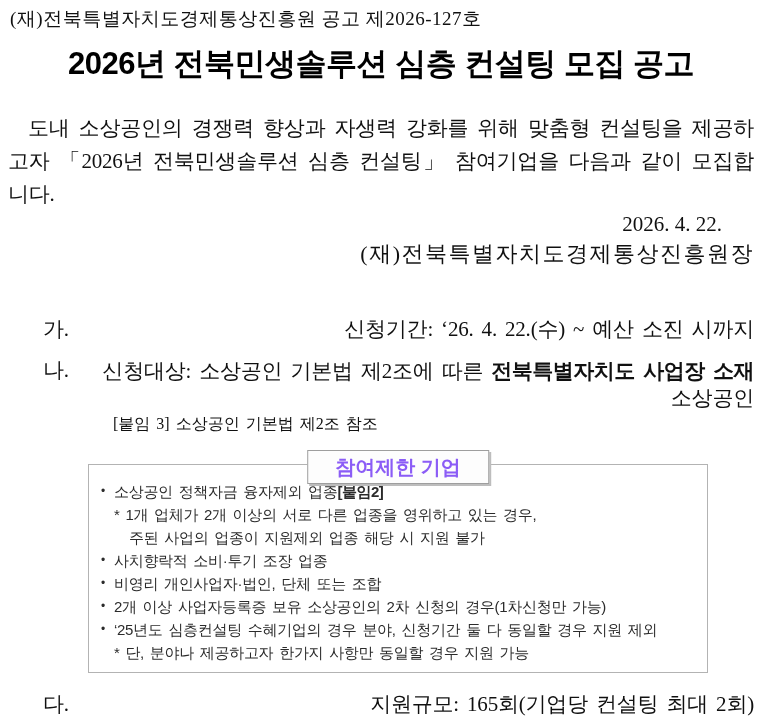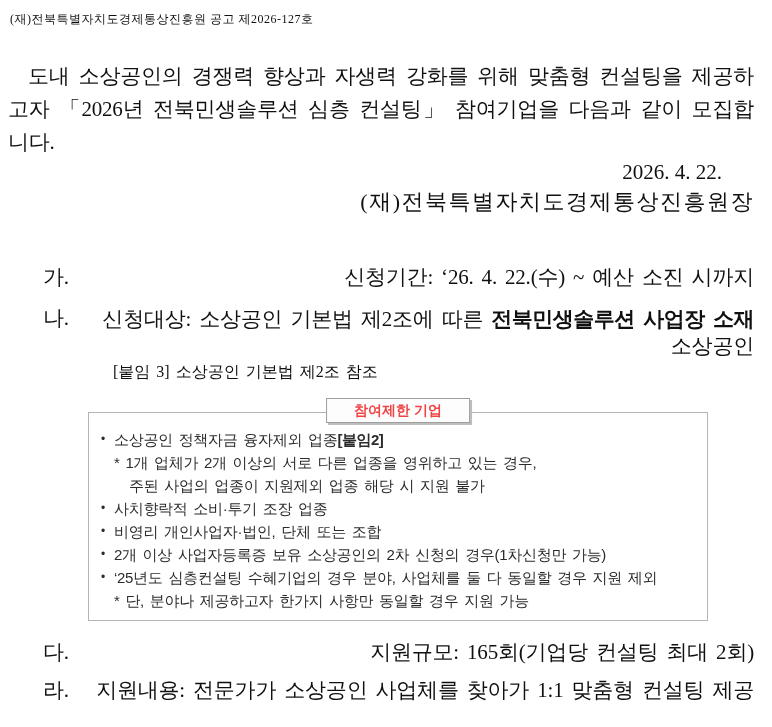--- a/index.html
+++ b/index.html
@@ -8,21 +8,21 @@
     position: relative;
     width: 772px;
     height: 727px;
     background: #ffffff;
     color: #101010;
     font-family: "Liberation Serif", "DejaVu Serif", serif;
     overflow: hidden;
     padding: 8px 18px 0 8px;
   }
   .notice-number {
-    font-size: 12px;
+    font-size: 19px;
     line-height: 22px;
     margin-left: 2px;
     letter-spacing: 0.5px;
   }
   .doc-title {
     font-family: "Liberation Sans", "DejaVu Sans", sans-serif;
     font-weight: bold;
     font-size: 31px;
     line-height: 36px;
     text-align: center;
@@ -88,22 +88,22 @@
     position: absolute;
     top: -15px;
     left: 50%;
     transform: translateX(-50%);
     background: #fdfdfd;
     border: 1px solid #9e9e9e;
     box-shadow: 2px 2px 0 0 #bdbdbd;
     padding: 3px 27px 2px 27px;
     font-family: "Liberation Sans", "DejaVu Sans", sans-serif;
     font-weight: bold;
-    font-size: 14px;
-    color: #ef4444;
+    font-size: 20px;
+    color: #8b5cf6;
     white-space: nowrap;
   }
   .box-row {
     display: flex;
     font-family: "Liberation Sans", "DejaVu Sans", sans-serif;
     font-size: 15px;
     line-height: 23px;
     color: #2b2b2b;
     letter-spacing: -0.3px;
     word-spacing: 2px;
@@ -114,36 +114,37 @@
   .bottom-list { margin-top: 18px; }
   .bottom-list .list-item { margin-bottom: 11px; }
 </style>
 </head>
 <body>
 
 <div class="page">
 
   <div class="notice-number">(재)전북특별자치도경제통상진흥원 공고 제2026-127호</div>
 
+  <h1 class="doc-title">2026년 전북민생솔루션 심층 컨설팅 모집 공고</h1>
 
   <p class="intro">도내 소상공인의 경쟁력 향상과 자생력 강화를 위해 맞춤형 컨설팅을 제공하고자 「2026년 전북민생솔루션 심층 컨설팅」 참여기업을 다음과 같이 모집합니다.</p>
 
   <div class="date-line">2026. 4. 22.</div>
   <div class="issuer-line">(재)전북특별자치도경제통상진흥원장</div>
 
   <div class="main-list">
 
     <div class="list-item">
       <span class="label">가.</span>
       <span class="text">신청기간: ‘26. 4. 22.(수) ~ 예산 소진 시까지</span>
     </div>
 
     <div class="list-item" style="margin-bottom:4px;">
       <span class="label">나.</span>
-      <span class="text"><span>신청대상: 소상공인 기본법 제2조에 따른 </span><span class="bold-sans">전북민생솔루션 사업장 소재</span><span class="wrap-suffix">소상공인</span></span>
+      <span class="text"><span>신청대상: 소상공인 기본법 제2조에 따른 </span><span class="bold-sans">전북특별자치도 사업장 소재</span><span class="wrap-suffix">소상공인</span></span>
     </div>
 
     <div class="attachment-note">[붙임 3] 소상공인 기본법 제2조 참조</div>
   </div>
 
   <div class="restriction-box">
     <div class="restriction-box-title">참여제한 기업</div>
 
     <div class="box-row">
       <span class="marker">•</span>
@@ -162,21 +163,21 @@
     <div class="box-row">
       <span class="marker">•</span>
       <span>비영리 개인사업자·법인, 단체 또는 조합</span>
     </div>
     <div class="box-row">
       <span class="marker">•</span>
       <span>2개 이상 사업자등록증 보유 소상공인의 2차 신청의 경우(1차신청만 가능)</span>
     </div>
     <div class="box-row">
       <span class="marker">•</span>
-      <span>‘25년도 심층컨설팅 수혜기업의 경우 분야, 사업체를 둘 다 동일할 경우 지원 제외</span>
+      <span>‘25년도 심층컨설팅 수혜기업의 경우 분야, 신청기간 둘 다 동일할 경우 지원 제외</span>
     </div>
     <div class="box-row box-note">
       <span>* 단, 분야나 제공하고자 한가지 사항만 동일할 경우 지원 가능</span>
     </div>
   </div>
 
   <div class="bottom-list">
     <div class="list-item">
       <span class="label">다.</span>
       <span class="text">지원규모: 165회(기업당 컨설팅 최대 2회)</span>

